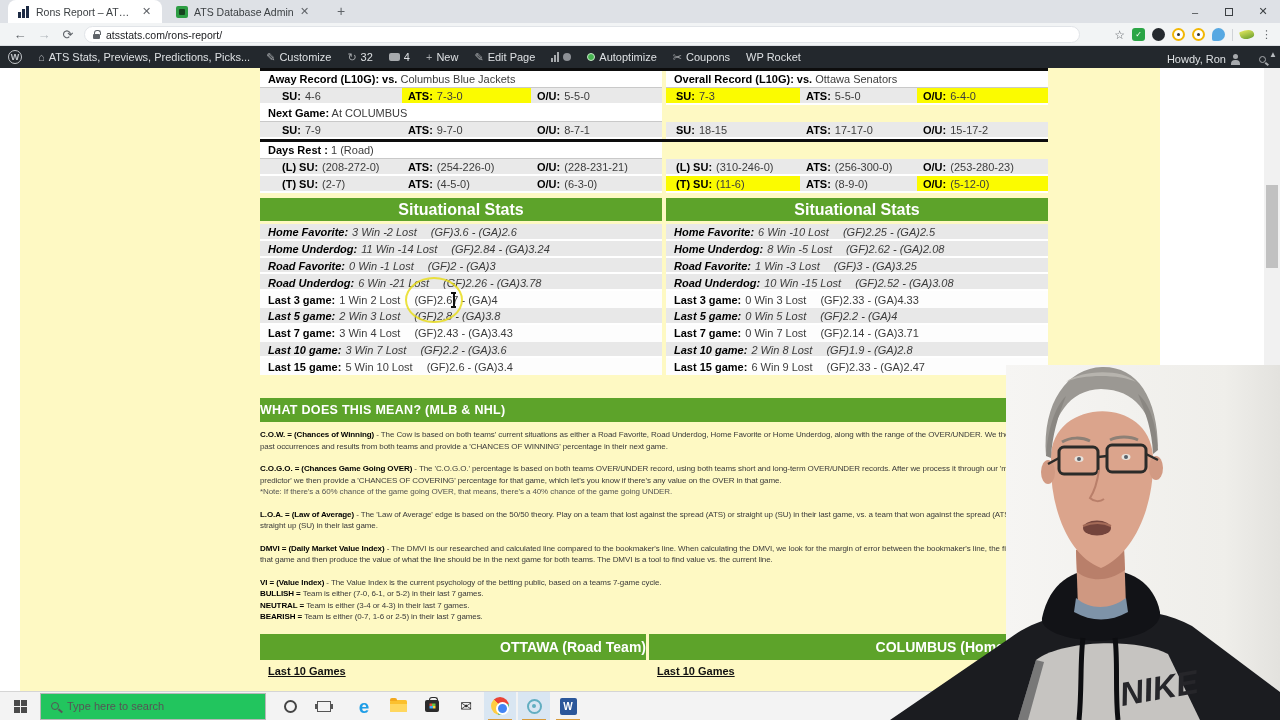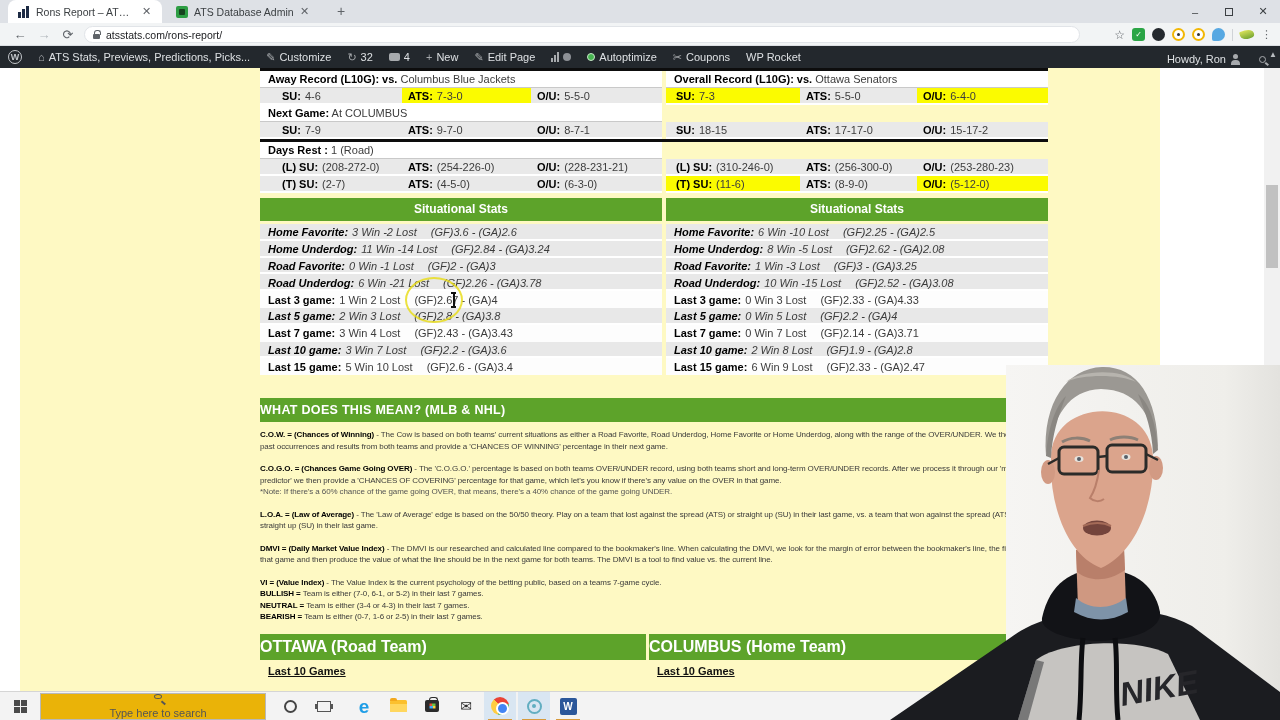--- a/index.html
+++ b/index.html
@@ -76,61 +76,61 @@
   .crow.left-g .cell:nth-child(1) { padding-left:22px; }
   .crow.right-g .cell:nth-child(1) { padding-left:10px; }
   .cell:nth-child(2), .cell:nth-child(3) { padding-left:6px; }
   .cell b { margin-right:4px; }
   .cell span { color:#3c3c3c; }
   .cell.hl { background:#fbfb00; }
   .blackrule { height:3px; background:#0d0d0d; }
   .toprule { height:3px; background:#0d0d0d; }
 
   .greenbar { display:grid; grid-template-columns:402px 382px; column-gap:4px; margin-top:5px; }
-  .greenbar .gcell { background:#5da32a; color:#fff; font-weight:bold; font-size:12px; text-align:center; height:23px; line-height:23px; }
+  .greenbar .gcell { background:#5da32a; color:#fff; font-weight:bold; font-size:16px; text-align:center; height:23px; line-height:23px; }
 
   .sitwrap { display:grid; grid-template-columns:402px 382px; column-gap:4px; margin-top:3px; }
   .sit-row { font-size:11px; height:16.8px; display:flex; align-items:center; padding-left:8px; white-space:nowrap; }
   .sit-row.g { background:#e8e8e8; box-shadow:inset 0 -2px 0 #fff;font-style:italic; }
   .sit-row.w { background:#fdfdfd; }
   .sit-row b { margin-right:4px; }
   .sit-row .wl { color:#3c3c3c; margin-right:14px; }
   .sit-row .gf { color:#3c3c3c; }
 
   .whatbar { margin-top:23px; background:#5da32a; color:#fff; font-weight:bold; font-size:12.5px; text-align:left; height:24px; line-height:24px; letter-spacing:.3px; }
 
   .explainer { margin-top:7px; font-size:8px; line-height:11.5px; color:#3a3a3a; letter-spacing:-0.1px; }
   .explainer .blk { margin-bottom:11px; }
   .explainer b { color:#000; }
   .explainer .xline { color:#3a3a3a; }
   .explainer .note { color:#555; }
 
   .teambar { display:grid; grid-template-columns:386px 399px; column-gap:3px; margin-top:10px; }
-  .teambar .gcell { background:#5da32a; color:#fff; font-weight:bold; font-size:16px; text-align:left; height:26px; line-height:26px; }
+  .teambar .gcell { background:#5da32a; color:#fff; font-weight:bold; font-size:14px; text-align:right; height:26px; line-height:26px; }
   .linksrow { display:grid; grid-template-columns:386px 399px; column-gap:3px; margin-top:5px; }
   .l10 { font-size:11px; font-weight:bold; text-decoration:underline; color:#111; padding-left:8px; }
 
   
   .scroll { position:absolute; top:68px; right:0; width:16px; height:623px; background:#f1f1f1; z-index:15; }
   .scroll .thumb { position:absolute; top:117px; left:2px; width:12px; height:83px; background:#c1c1c1; }
   .scroll-up { position:absolute; top:50px; right:3px; z-index:35; color:#b8bcc0; font-size:8px; }
 
   
   .cursor-hl { position:absolute; left:385px; top:209px; width:58px; height:46px; border:2.5px solid rgba(233,221,30,.85); border-radius:50%; z-index:20; }
   .ibeam { position:absolute; left:429px; top:224px; width:9px; height:16px; z-index:21; }
   .ibeam::before, .ibeam::after { content:""; position:absolute; left:2px; width:5px; height:1.6px; background:#111; }
   .ibeam::before { top:0; } .ibeam::after { bottom:0; }
   .ibeam i { position:absolute; left:4px; top:1px; width:1.6px; height:14px; background:#111; display:block; }
 
   
   .taskbar { position:absolute; bottom:0; left:0; width:1280px; height:29px; background:#f3f3f3; border-top:1px solid #d5d5d5; z-index:40; display:flex; align-items:center; }
   .startbtn { width:40px; height:29px; display:flex; align-items:center; justify-content:center; }
   .winlogo { display:grid; grid-template-columns:6px 6px; grid-template-rows:6px 6px; gap:1px; }
   .winlogo i { background:#4a4a4a; display:block; }
-  .tsearch { width:226px; height:27px; background:#eab308; border:1px solid #b8b8b8; display:flex; align-items:center; padding-left:10px; gap:8px;flex-direction:column; }
+  .tsearch { width:226px; height:27px; background:#22c55e; border:1px solid #b8b8b8; display:flex; align-items:center; padding-left:10px; gap:8px; }
   .tsearch .mag2 { width:8px; height:8px; border:1.6px solid #555; border-radius:50%; position:relative; }
   .tsearch .mag2::after { content:""; position:absolute; left:6px; top:7px; width:5px; height:1.6px; background:#555; transform:rotate(40deg); }
   .tsearch span { font-size:11px; color:#555; }
   .tb-app { position:relative; width:32px; height:29px; display:flex; align-items:center; justify-content:center; margin-left:2px; }
   .tb-app.on { background:#d9e6f2; }
   .tb-app.uline::before { content:""; position:absolute; bottom:0; left:4px; right:4px; height:2px; background:#d89b3c; }
   .cortana { width:13px; height:13px; border:2px solid #444; border-radius:50%; }
   .taskview { width:14px; height:11px; border:1.6px solid #555; box-shadow:-5px 0 0 -3px #555, 5px 0 0 -3px #555; }
   .edge-e { font-size:19px; font-weight:bold; color:#1e9de6; line-height:1; }
   .folder { width:17px; height:12px; background:#fbc02d; border-radius:1.5px; position:relative; }

